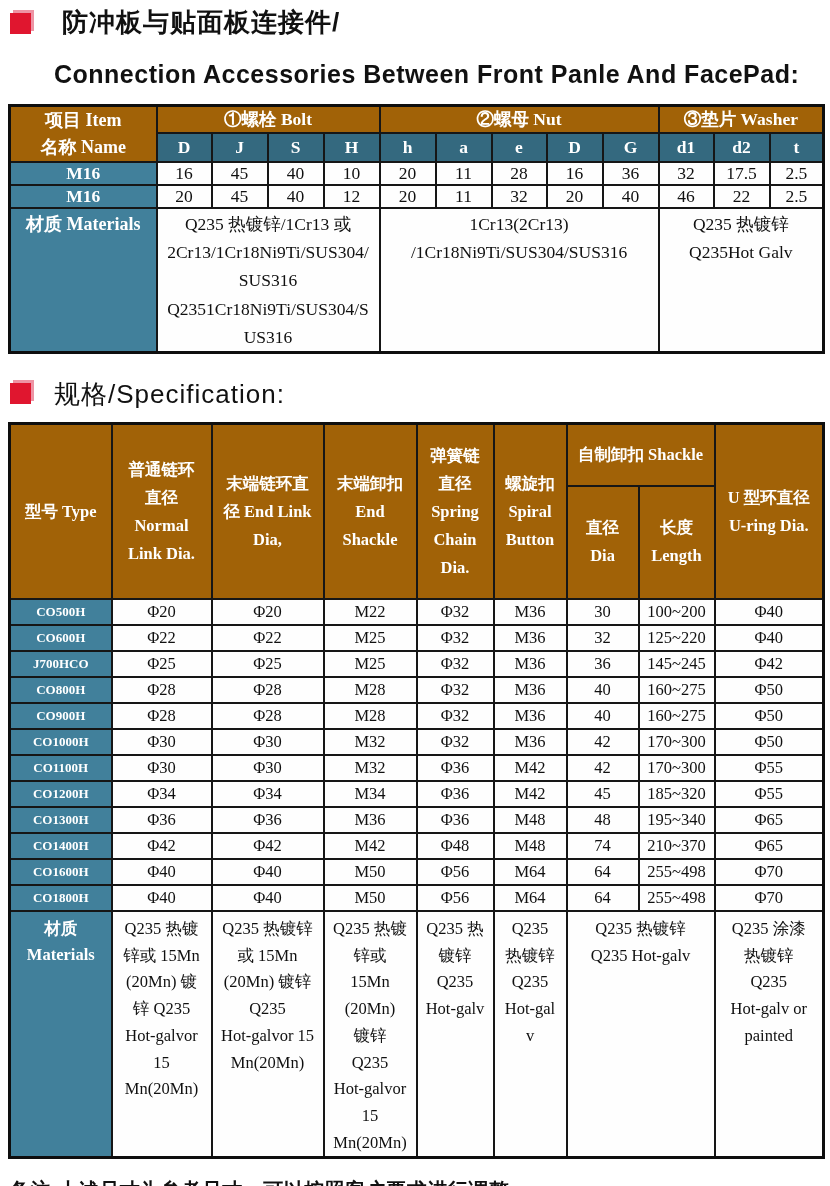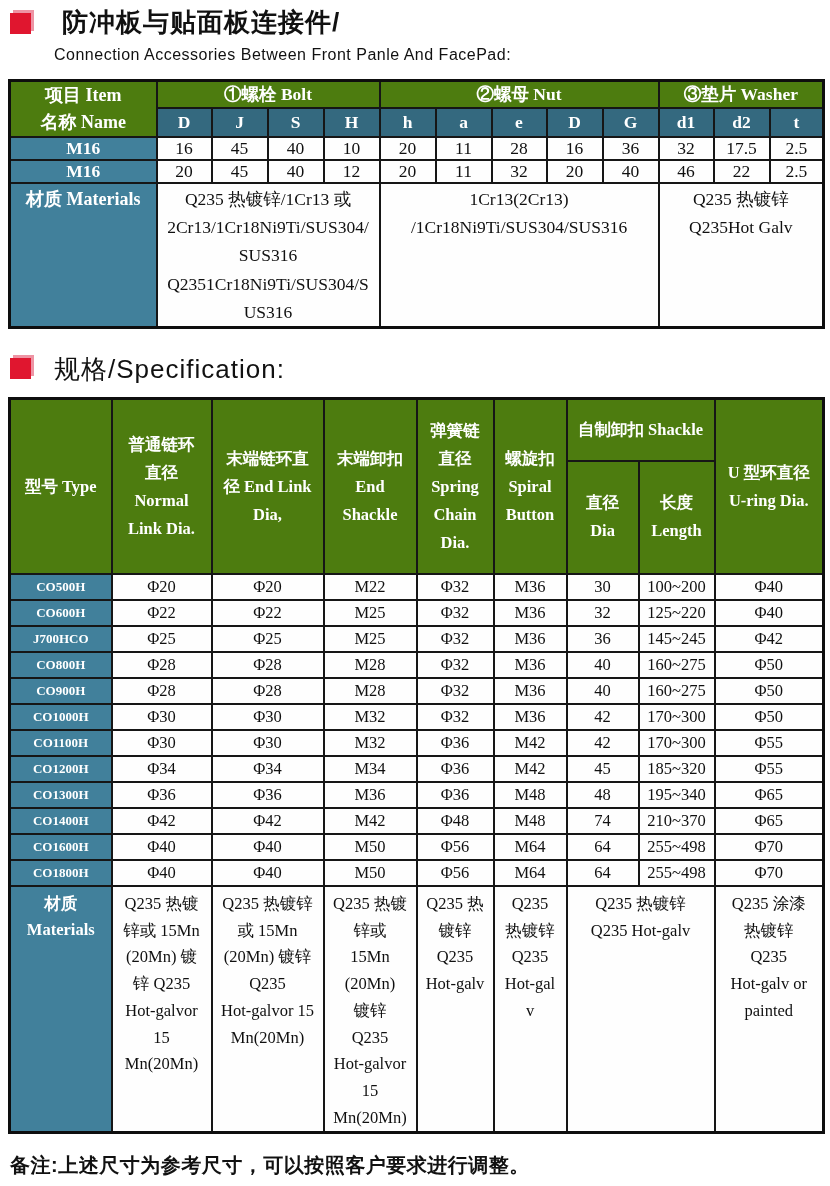--- a/index.html
+++ b/index.html
@@ -16,39 +16,39 @@
   
   .section-head { display: flex; align-items: flex-start; }
   .red-square {
     width: 21px; height: 21px;
     background: #e0162f;
     margin: 7px 23px 0 2px;
     box-shadow: 3px -3px 0 rgba(224, 60, 90, 0.55);
     flex: 0 0 auto;
   }
   .title-zh { font-size: 26px; font-weight: bold; letter-spacing: 1px; line-height: 1.25; margin-left: 8px; }
-  .title-en { font-size: 16px; font-weight: normal; letter-spacing: 0.5px; margin-top: 7px; }
+  .title-en { font-size: 25px; font-weight: bold; letter-spacing: 0.5px; margin-top: 21px; }
   .title-one { font-size: 26px; font-weight: 500; letter-spacing: 1px; line-height: 1.2; padding-top: 3px; }
 
   
   table {
     border-collapse: collapse;
     table-layout: fixed;
     width: 814px;
     border: 3px solid #0e0e0e;
   }
   th, td {
     border: 2px solid #161616;
     text-align: center;
     vertical-align: middle;
     font-family: "Liberation Serif", "DejaVu Serif", serif;
     overflow: hidden;
   }
   thead th, .row-label, .mat-label {
-    background: #4d7c0f;
+    background: #a16207;
     color: #ffffff;
     font-weight: bold;
   }
   .row-label, .mat-label { background: #41809b; }
   td { background: #fefefe; color: #101010; }
   .pre { white-space: pre-line; }
 
   
   .bolt-table { margin-top: 15px; }
   .bolt-table th, .bolt-table td { font-size: 17.5px; }

